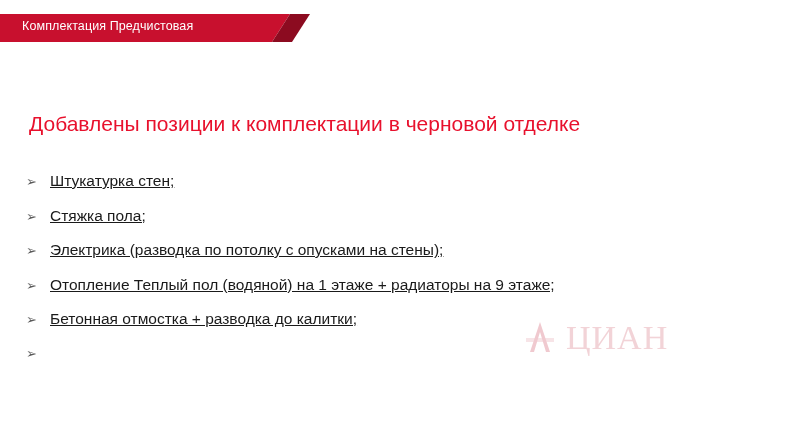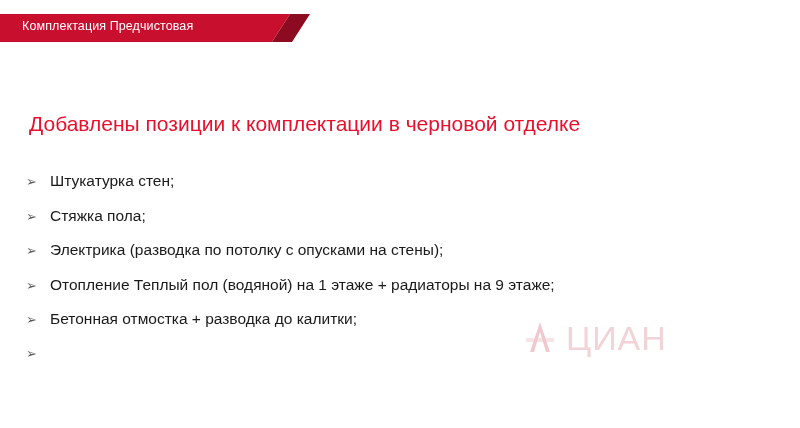--- a/index.html
+++ b/index.html
@@ -68,20 +68,21 @@
     flex: 0 0 24px;
     color: #595959;
     font-size: 13px;
     line-height: 22px;
   }
   .bullet-text {
     font-size: 15.5px;
     color: #1a1a1a;
     line-height: 22px;
     white-space: nowrap;
+    text-decoration: underline;
   }
 
   
   .watermark {
     position: absolute;
     left: 520px;
     top: 318px;
     display: flex;
     align-items: center;
     gap: 6px;
@@ -89,21 +90,21 @@
     pointer-events: none;
     user-select: none;
   }
   .watermark .wm-mark {
     color: #f0c9cf;
   }
   .watermark .wm-text {
     font-size: 34px;
     color: #f2d3d7;
     letter-spacing: 1px;
-    font-family: Liberation Sans, sans-serif;
+    font-family: Liberation Serif, serif;
   }
 </style>
 </head>
 <body>
 
 <div id="slide">
 
   <div class="header-band">
     <svg class="band-bg" width="310" height="28" viewBox="0 0 310 28" preserveAspectRatio="none">
       <polygon points="0,0 290,0 272,28 0,28" fill="#c8102e"></polygon>

